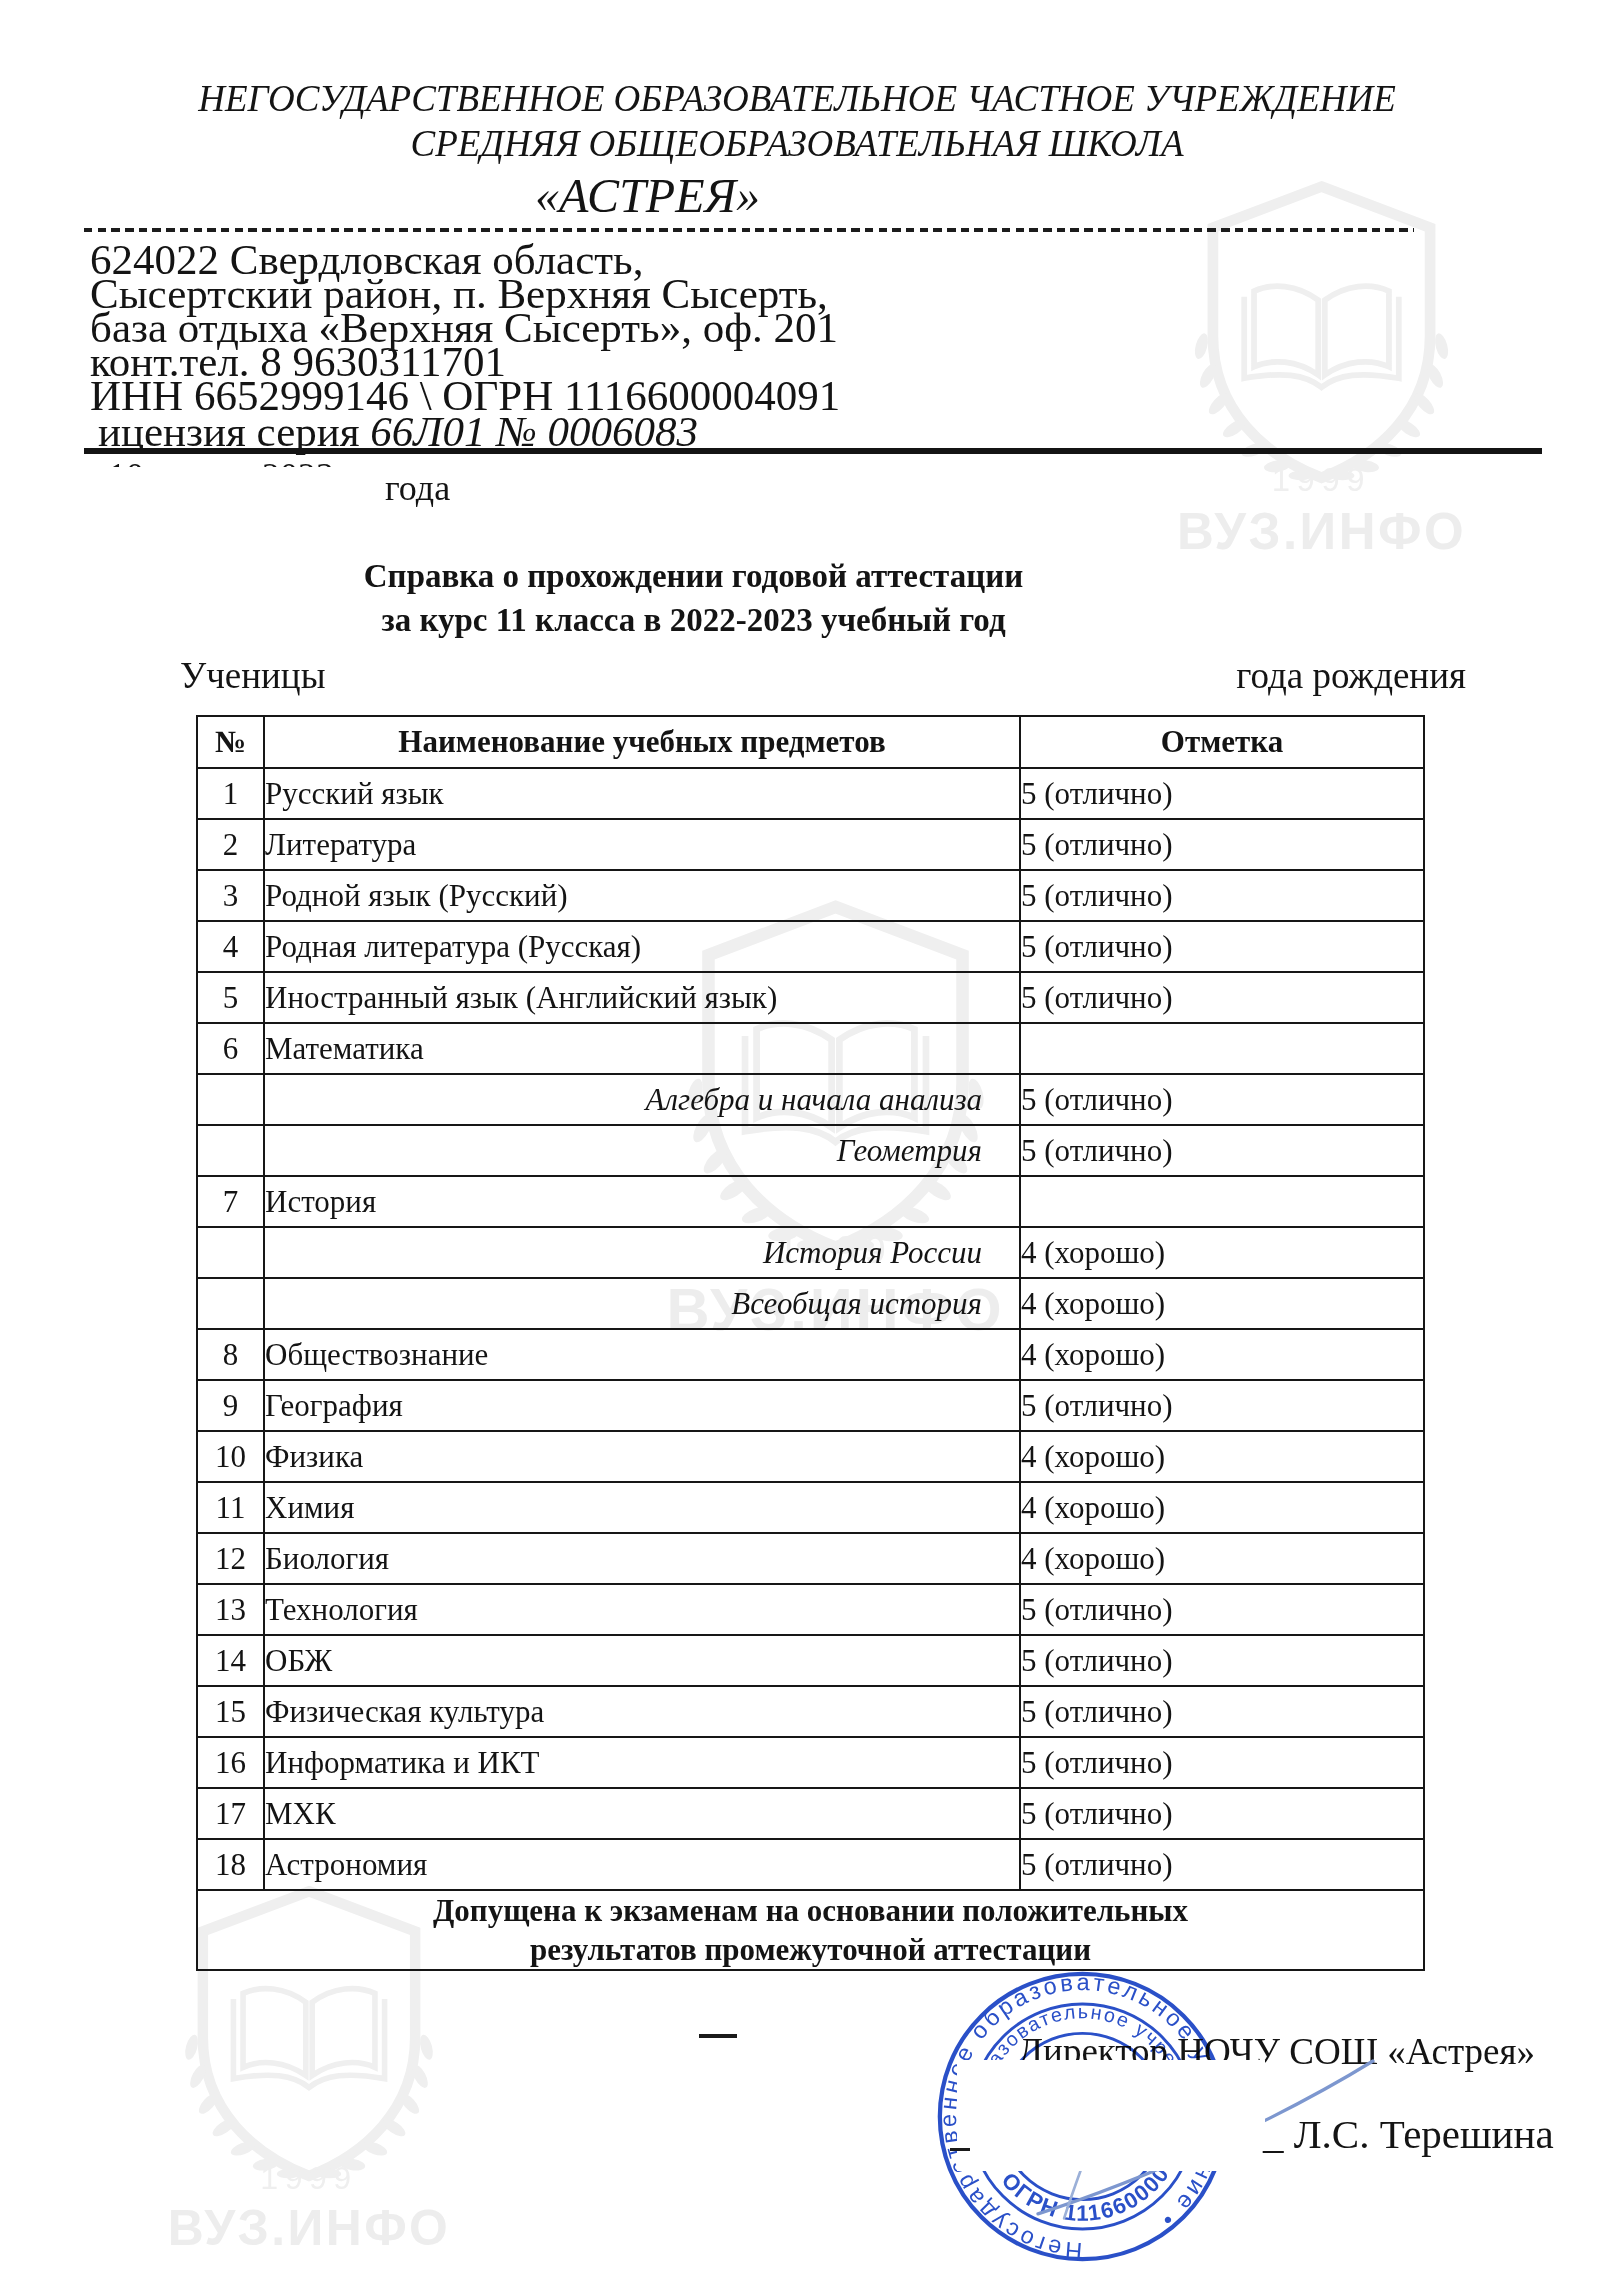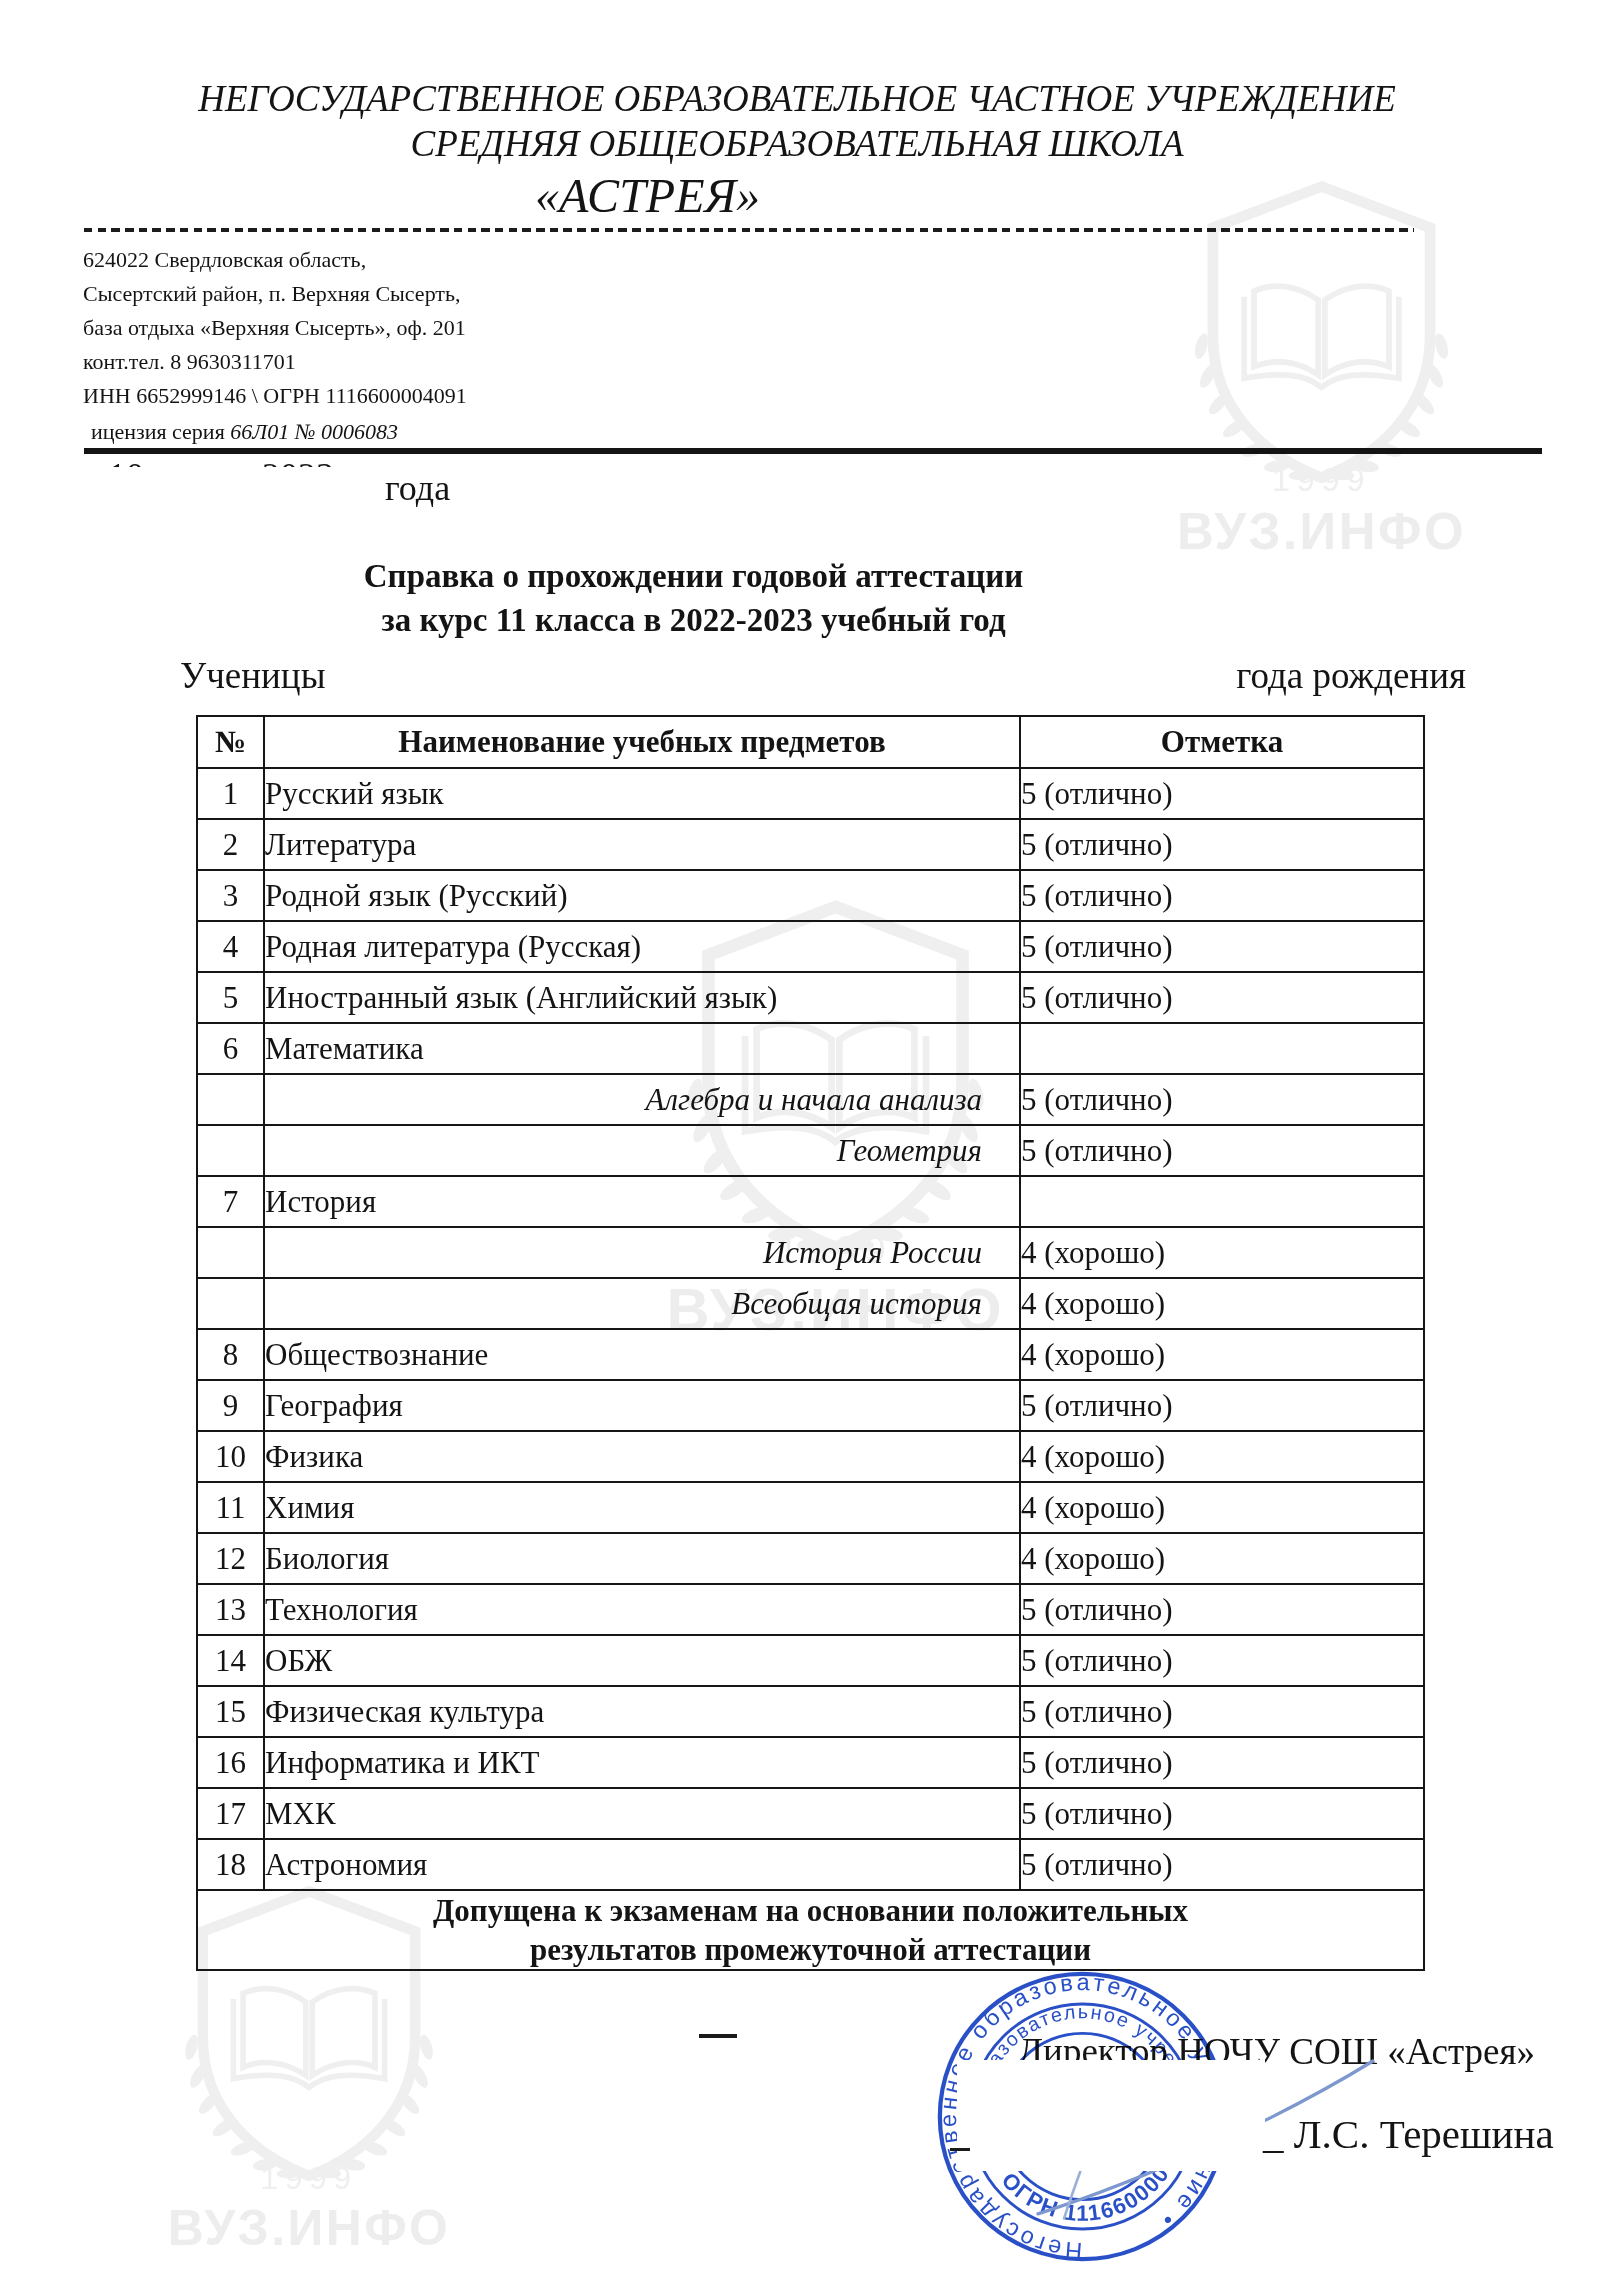--- a/index.html
+++ b/index.html
@@ -7,21 +7,21 @@
         font-family:"Liberation Serif","DejaVu Serif",serif;color:#141414;}
   
   svg.wm{position:absolute;color:#efefef;overflow:visible;}
   .wm-year{font-family:"Liberation Sans","DejaVu Sans",sans-serif;font-size:40px;letter-spacing:8px;fill:#efefef;}
   .wm-brand{font-family:"Liberation Sans","DejaVu Sans",sans-serif;font-size:62px;font-weight:bold;letter-spacing:3px;fill:#ededed;}
   
   .org-line{position:absolute;left:0;width:1594px;text-align:center;font-style:italic;font-size:37px;white-space:nowrap;}
   .org-name{position:absolute;left:0;width:1295px;text-align:center;font-style:italic;font-size:48px;white-space:nowrap;}
   .dashed-rule{position:absolute;left:84px;top:228px;width:1330px;height:3.9px;
     background:repeating-linear-gradient(90deg,#1c1c1c 0 8.5px,transparent 8.5px 13.7px);}
-  .addr{position:absolute;left:83px;top:243px;font-size:22px;line-height:34px;white-space:nowrap;}
+  .addr{position:absolute;left:90px;top:243px;font-size:43px;line-height:34px;white-space:nowrap;}
   .addr .lic{padding-left:7.9px;}
   .addr .lic i{font-style:italic;margin-top:39px;}
   .solid-rule{position:absolute;left:84px;top:448px;width:1458px;height:5.9px;background:#141414;}
   .frag-clip{position:absolute;left:85px;top:457px;width:458px;height:9.8px;overflow:hidden;}
   .frag-clip span{position:absolute;top:0;font-size:36px;line-height:39px;}
   .goda{position:absolute;left:385px;top:467px;font-size:36px;}
   
   .doc-title{position:absolute;left:0;top:554px;width:1387px;text-align:center;
              font-weight:bold;font-size:33px;line-height:44px;}
   

